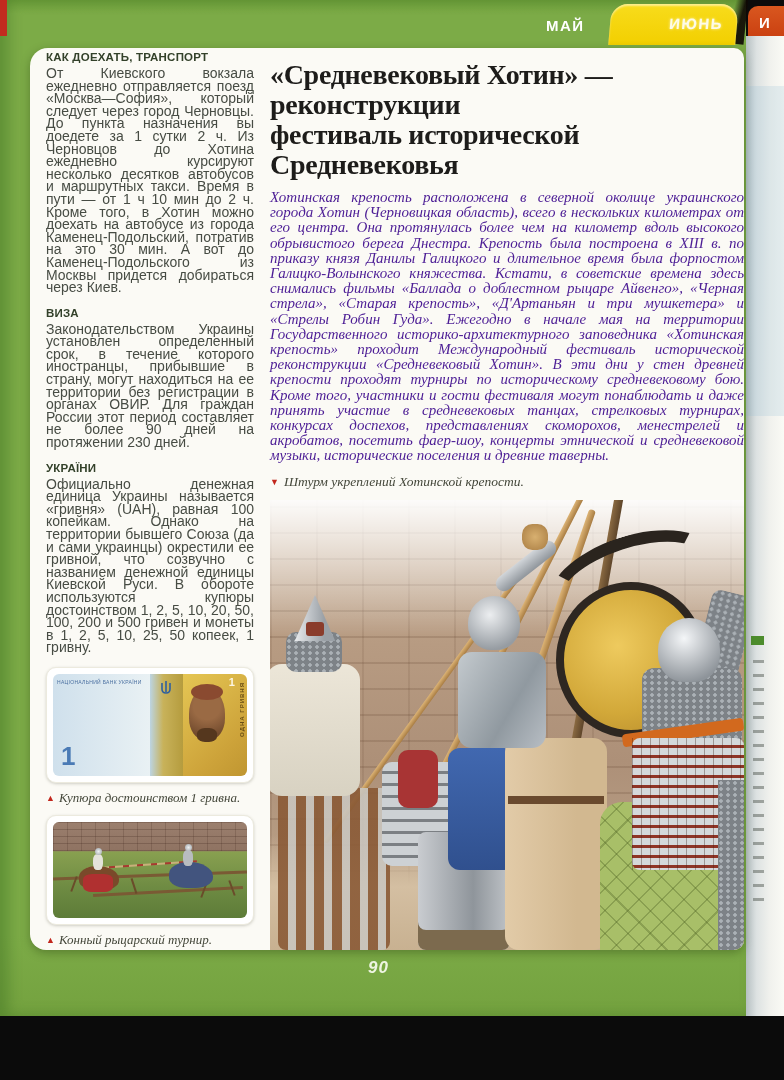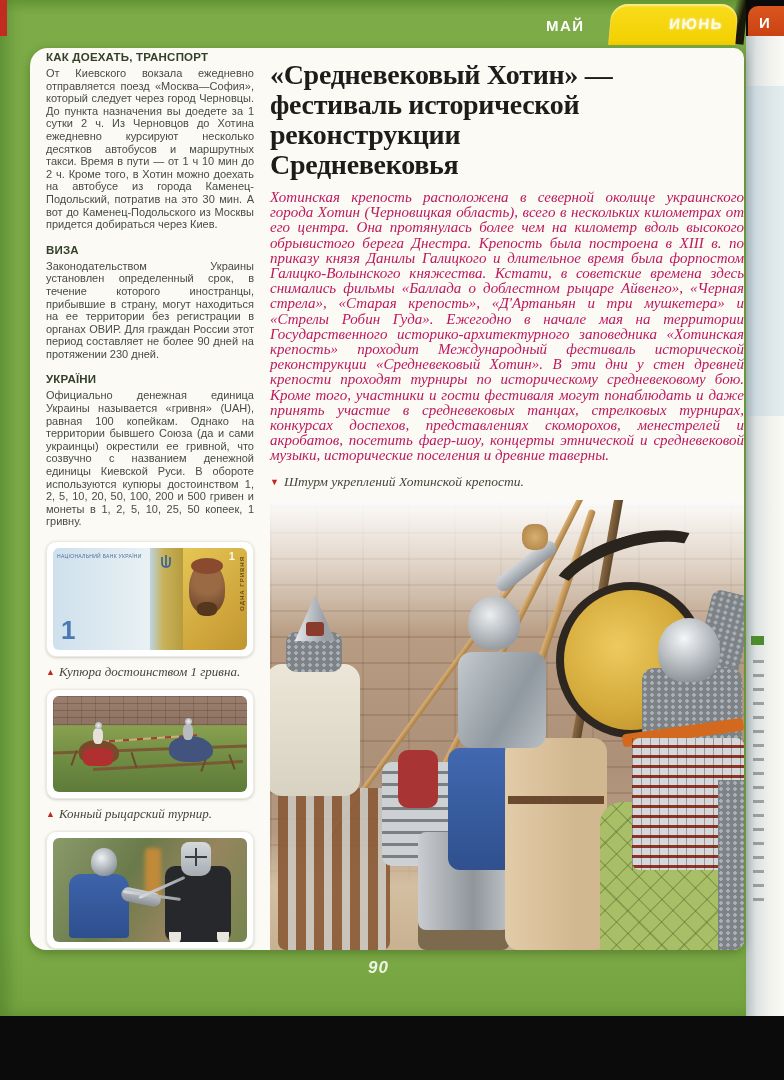--- a/index.html
+++ b/index.html
@@ -37,21 +37,21 @@
     font-style:italic; font-size:17px; letter-spacing:1px;font-weight:bold; }
 
   
   .card { position:absolute; left:30px; top:48px; width:714px; height:902px;
     background:#fbfaf5; border-radius:18px 10px 10px 16px;
     box-shadow:0 3px 10px rgba(30,50,10,.35); overflow:hidden; }
 
   
   .sidebar { position:absolute; left:16px; top:3px; width:208px; }
   .sb-title { font-size:11.5px; font-weight:bold; color:#33412a; letter-spacing:.2px; margin-bottom:4px; }
-  .sb-body { font-size:11px; line-height:12.6px; color:#474c44; text-align:justify; margin-bottom:13px; }
+  .sb-body { font-size:14px; line-height:12.6px; color:#474c44; text-align:justify; margin-bottom:13px; }
   .frame { background:#fff; border:1px solid #eceade; border-radius:10px; padding:6px;
     box-shadow:0 1px 3px rgba(80,80,60,.25); margin-top:9px; }
   .frame .img { border-radius:6px; overflow:hidden; position:relative; width:100%; }
   .cap { margin-top:7px; font-family:"Liberation Serif", serif; font-style:italic;
     font-size:13px; color:#44473a; }
   .cap .mk { font-style:normal; font-size:9px; color:#c2271d; margin-right:4px; position:relative; top:-1px; }
 
   
   .note { height:102px; display:flex; }
   .note-left { position:relative; width:50%; background:linear-gradient(90deg,#cfe0ec,#e9f1f4); }
@@ -106,21 +106,21 @@
   .k-right-helm:before { content:""; position:absolute; left:4px; top:14px; width:22px; height:2px; background:#3a3e42; }
   .k-right-helm:after { content:""; position:absolute; left:14px; top:6px; width:2px; height:18px; background:#3a3e42; }
   .dag { position:absolute; width:12px; height:12px; background:#e8e6df; border-radius:0 0 50% 50%; }
   .blade { position:absolute; height:3px; background:linear-gradient(90deg,#d8dcdf,#9aa0a4); border-radius:2px; }
 
   
   .article { position:absolute; left:240px; top:12px; width:474px; padding-right:0; }
   .headline { font-family:"Liberation Serif", serif; font-weight:bold; font-size:28px;
     line-height:30px; color:#1d1c1a; letter-spacing:-.3px; }
   .lead { margin-top:10px; font-family:"Liberation Serif", serif; font-style:italic;
-    font-size:15px; line-height:15.2px; color:#be185d; text-align:justify; }
+    font-size:15px; line-height:15.2px; color:#4c1d95; text-align:justify; }
   .photo-cap { margin-top:10px; font-family:"Liberation Serif", serif; font-style:italic;
     font-size:13.5px; color:#44473a; }
   .photo-cap .mk { font-style:normal; font-size:9px; color:#c2271d; margin-right:5px; position:relative; top:-1px; }
 
   
   .photo-main { position:absolute; left:240px; top:452px; width:474px; height:450px;
     overflow:hidden; border-radius:0 0 10px 0; }
   .pm-stone { position:absolute; inset:0;
     background:linear-gradient(180deg,#cbb49b 0,#b79b82 32%,#ad9078 58%,#c2ab91 100%); }
   .pm-stone:before { content:""; position:absolute; inset:0;
@@ -280,22 +280,22 @@
         <div class="blade" style="left:70px;top:56px;width:58px;transform:rotate(8deg)"></div>
         <div class="blade" style="left:84px;top:48px;width:50px;transform:rotate(-24deg)"></div>
       </div>
     </div>
 
   </div>
 
   <div class="article">
     <div class="headline">
       <div>«Средневековый Хотин» —</div>
+      <div>реконструкции</div>
       <div>фестиваль исторической</div>
-      <div>реконструкции</div>
       <div>Средневековья</div>
     </div>
     <div class="lead">Хотинская крепость расположена в северной околице украинского города Хотин (Черновицкая область), всего в нескольких километрах от его центра. Она протянулась более чем на километр вдоль высокого обрывистого берега Днестра. Крепость была построена в XIII в. по приказу князя Данилы Галицкого и длительное время была форпостом Галицко-Волынского княжества. Кстати, в советские времена здесь снимались фильмы «Баллада о доблестном рыцаре Айвенго», «Черная стрела», «Старая крепость», «Д'Артаньян и три мушкетера» и «Стрелы Робин Гуда». Ежегодно в начале мая на территории Государственного историко-архитектурного заповедника «Хотинская крепость» проходит Международный фестиваль исторической реконструкции «Средневековый Хотин». В эти дни у стен древней крепости проходят турниры по историческому средневековому бою. Кроме того, участники и гости фестиваля могут понаблюдать и даже принять участие в средневековых танцах, стрелковых турнирах, конкурсах доспехов, представлениях скоморохов, менестрелей и акробатов, посетить фаер-шоу, концерты этнической и средневековой музыки, исторические поселения и древние таверны.</div>
     <div class="photo-cap">
       <span class="mk">▼</span><span>Штурм укреплений Хотинской крепости.</span>
     </div>
   </div>
 
   <div class="photo-main">
     <div class="pm-stone"></div>

